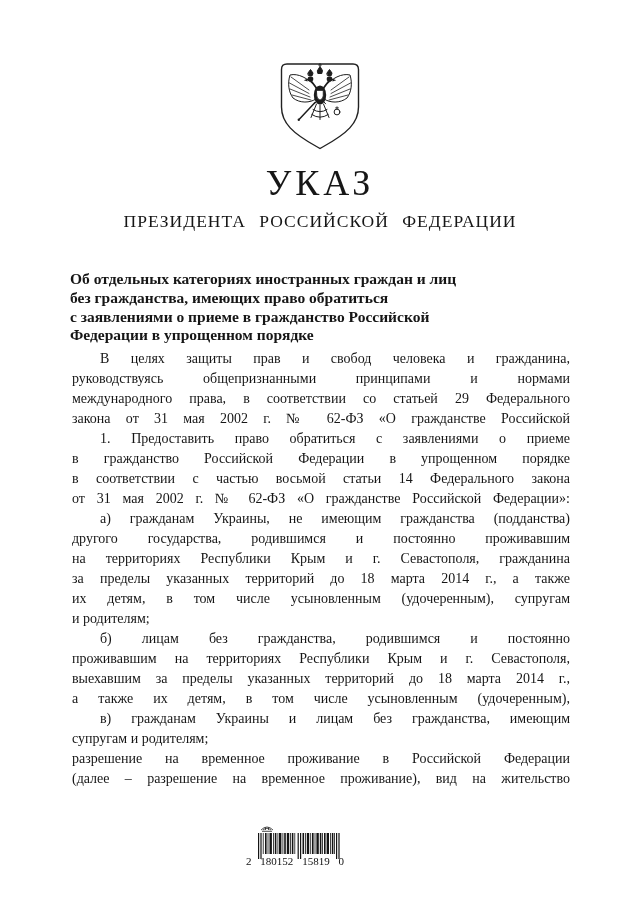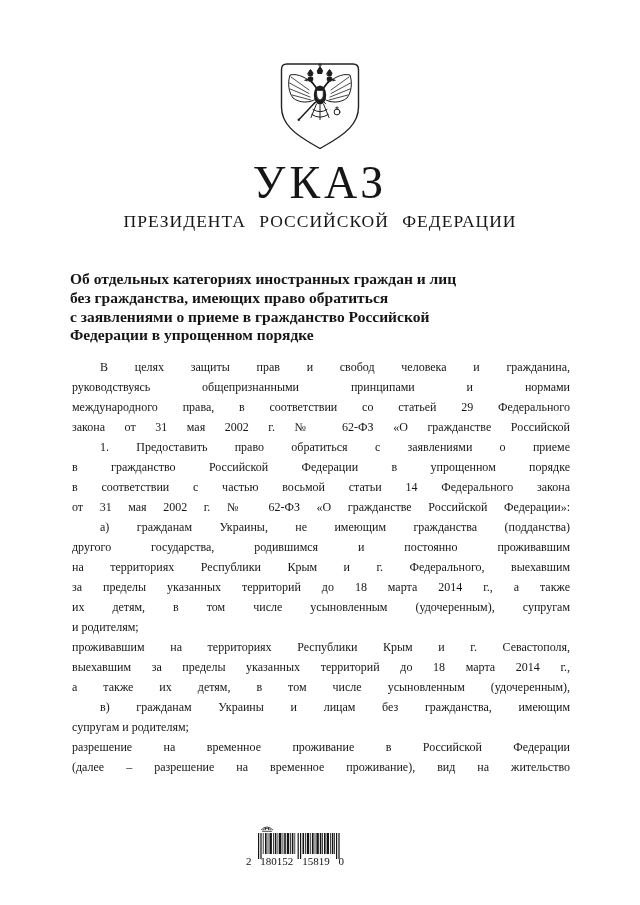--- a/index.html
+++ b/index.html
@@ -8,36 +8,36 @@
     position:relative;
     width:640px;height:905px;
     background:#ffffff;
     color:#161616;
     font-family:"Liberation Serif","DejaVu Serif",serif;
     overflow:hidden;
   }
   .emblem{position:absolute;left:280px;top:62px;width:80px;height:88px;}
   .doc-type{
     position:absolute;top:165px;left:0;width:100%;
-    text-align:center;font-size:46px;line-height:36px;
+    text-align:center;font-size:36px;line-height:36px;
     letter-spacing:4px;white-space:nowrap;
   }
   .issuer{
     position:absolute;top:212px;left:0;width:100%;
     text-align:center;font-size:17.5px;line-height:18px;
     letter-spacing:1px;word-spacing:8px;white-space:nowrap;
   }
   .title{
     position:absolute;top:270px;left:70px;width:500px;
     text-align:left;font-weight:bold;
     font-size:15.5px;line-height:18.8px;
   }
   .body{
-    position:absolute;top:357px;left:72px;width:498px;
-    font-size:12px;line-height:20px;
+    position:absolute;top:349px;left:72px;width:498px;
+    font-size:14px;line-height:20px;
   }
   .ln{text-align:justify;text-align-last:justify;}
   .ln.first{text-indent:28px;}
   .ln.end{text-align-last:left;}
   .barcode{
     position:absolute;left:246px;top:824px;width:98px;
   }
   .pubmark{display:block;margin-left:14px;height:8px;}
   .bars{display:block;margin-left:12px;margin-top:1px;}
   .digits{
@@ -110,25 +110,26 @@
     <div class="ln">международного права, в соответствии со статьей 29 Федерального</div>
     <div class="ln">закона от 31 мая 2002 г. № 62-ФЗ «О гражданстве Российской</div>
 
     <div class="ln first">1. Предоставить право обратиться с заявлениями о приеме</div>
     <div class="ln">в гражданство Российской Федерации в упрощенном порядке</div>
     <div class="ln">в соответствии с частью восьмой статьи 14 Федерального закона</div>
     <div class="ln">от 31 мая 2002 г. № 62-ФЗ «О гражданстве Российской Федерации»:</div>
 
     <div class="ln first">а) гражданам Украины, не имеющим гражданства (подданства)</div>
     <div class="ln">другого государства, родившимся и постоянно проживавшим</div>
-    <div class="ln">на территориях Республики Крым и г. Федерального, выехавшим</div>
+    <div class="ln">на территориях Республики Крым и г. Севастополя, гражданина</div>
     <div class="ln">за пределы указанных территорий до 18 марта 2014 г., а также</div>
     <div class="ln">их детям, в том числе усыновленным (удочеренным), супругам</div>
     <div class="ln end">и родителям;</div>
 
+    <div class="ln first">б) лицам без гражданства, родившимся и постоянно</div>
     <div class="ln">проживавшим на территориях Республики Крым и г. Севастополя,</div>
     <div class="ln">выехавшим за пределы указанных территорий до 18 марта 2014 г.,</div>
     <div class="ln">а также их детям, в том числе усыновленным (удочеренным),</div>
     <div class="ln first">в) гражданам Украины и лицам без гражданства, имеющим</div>
 
     <div class="ln end">супругам и родителям;</div>
     <div class="ln">разрешение на временное проживание в Российской Федерации</div>
     <div class="ln">(далее – разрешение на временное проживание), вид на жительство</div>
   </div>
 

